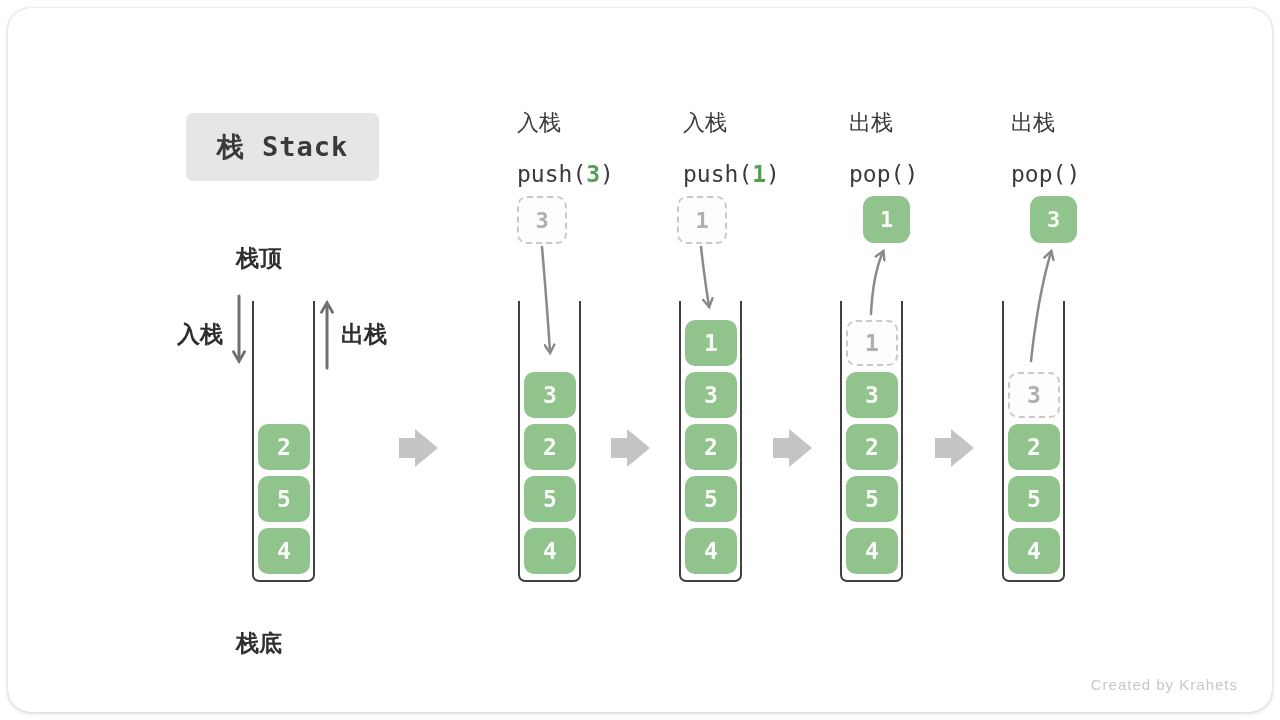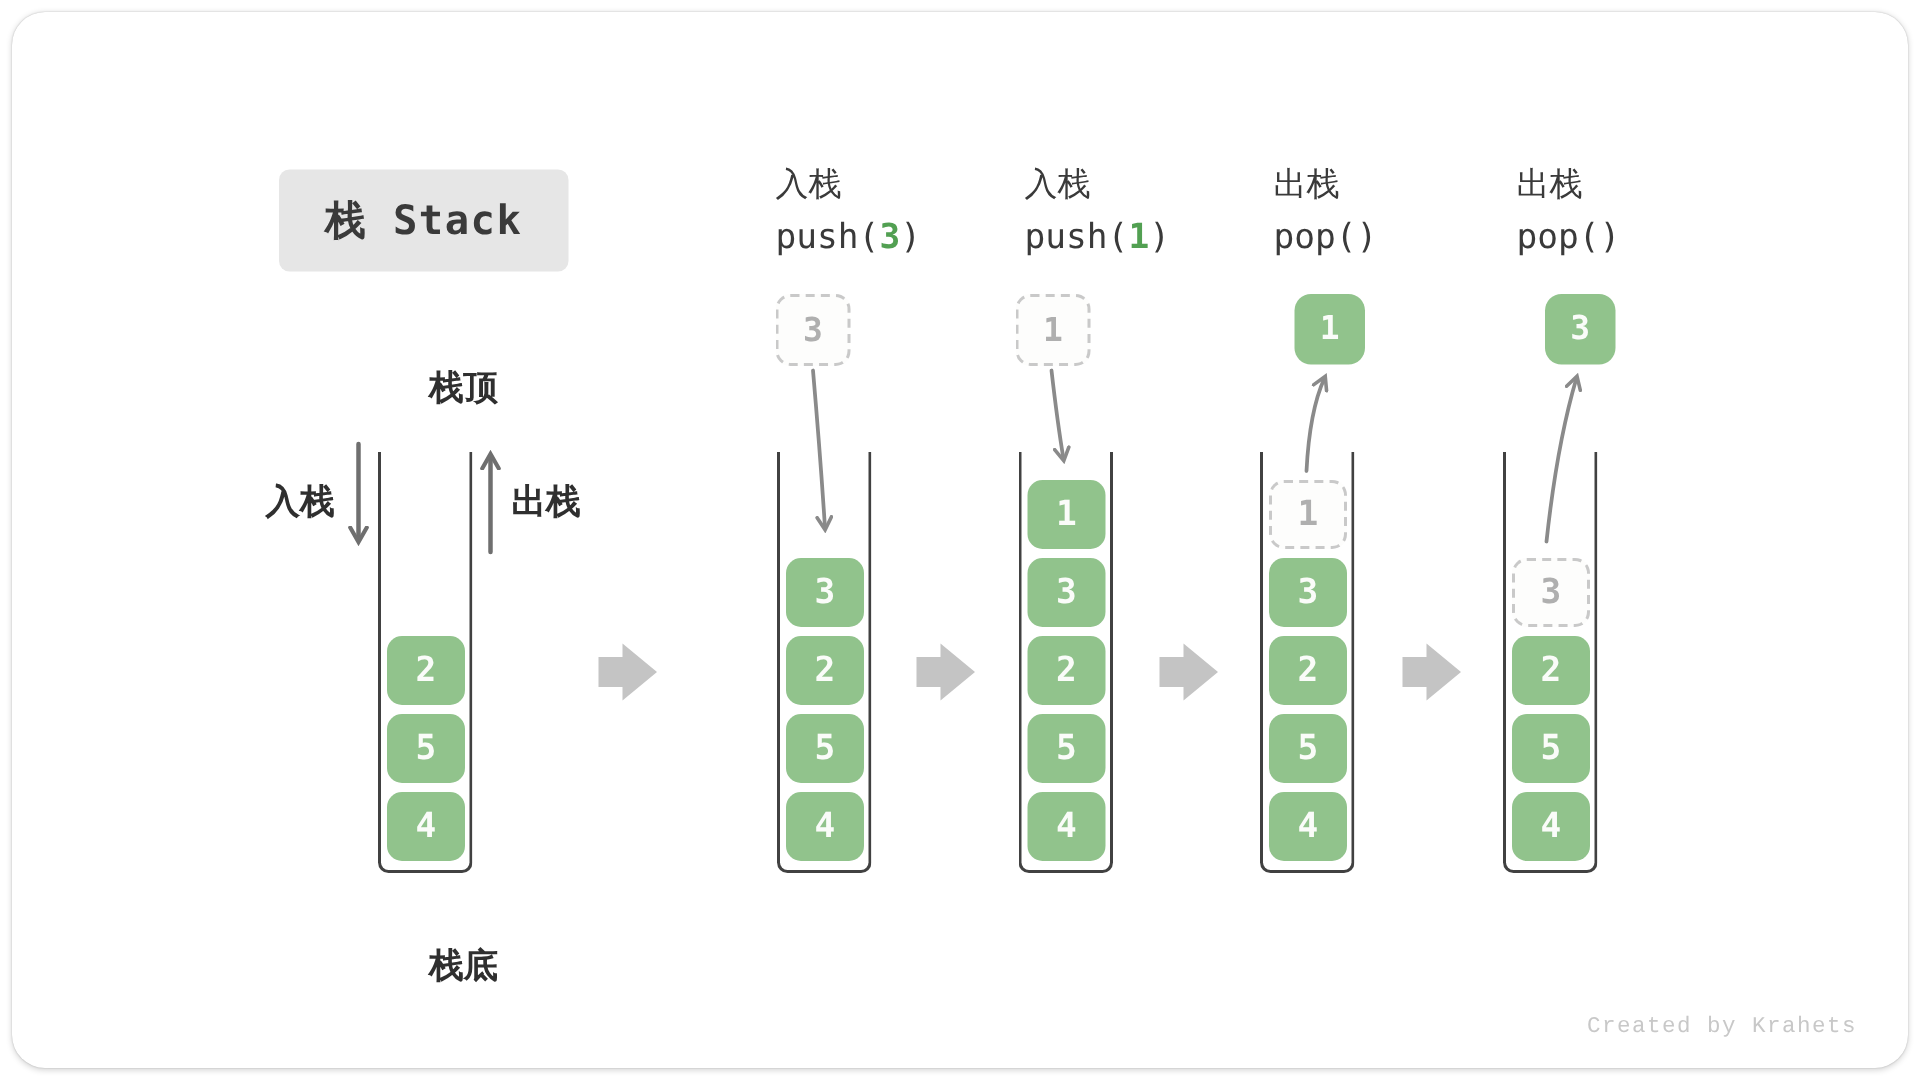--- a/index.html
+++ b/index.html
@@ -15,21 +15,21 @@
   .card{position:absolute;left:8px;top:8px;right:8px;bottom:8px;background:#fff;
         border-radius:22px;box-shadow:0 1px 4px rgba(0,0,0,.18),0 0 1px rgba(0,0,0,.25);}
   .abs{position:absolute}
   .cjk{font-family:"DejaVu Sans","Liberation Sans",sans-serif}
 
   .title-box{left:186px;top:113px;width:193px;height:68px;background:var(--title-bg);
              border-radius:7px;display:flex;align-items:center;justify-content:center}
   .title-text{font-family:"DejaVu Sans Mono","DejaVu Sans",monospace;font-size:27px;
               font-weight:700;color:var(--ink);letter-spacing:1px}
 
-  .side-label{font-size:23px;font-weight:700;color:var(--label);width:96px;text-align:right}
+  .side-label{font-size:23px;font-weight:700;color:var(--label);width:96px;text-align:left}
   .io-label{font-size:23px;font-weight:700;color:var(--label)}
 
   .container{width:63px;height:281px;top:301px;border-left:2px solid var(--wall);
              border-right:2px solid var(--wall);border-bottom:2px solid var(--wall);
              border-radius:0 0 7px 7px;background:transparent}
 
   .cell{width:52px;height:46px;border-radius:10px;background:var(--green);
         display:flex;align-items:center;justify-content:center;
         font-family:"DejaVu Sans Mono","Liberation Mono",monospace;
         font-size:23px;font-weight:600;color:#FAFCF9}
@@ -39,24 +39,24 @@
         background:#FDFDFC;display:flex;align-items:center;justify-content:center;
         font-family:"DejaVu Sans Mono","Liberation Mono",monospace;
         font-size:22px;font-weight:600;color:var(--ghost-text)}
   .float-green{width:47px;height:47px;border-radius:11px;background:var(--green);
         display:flex;align-items:center;justify-content:center;
         font-family:"DejaVu Sans Mono","Liberation Mono",monospace;
         font-size:22px;font-weight:600;color:#FAFCF9}
 
   .op-label{font-size:22px;font-weight:500;color:var(--ink)}
   .op-code{font-family:"DejaVu Sans Mono","Liberation Mono",monospace;
-           font-size:23px;font-weight:500;color:var(--ink);margin-top:7px;white-space:pre}
+           font-size:23px;font-weight:500;color:var(--ink);margin-top:23px;white-space:pre}
   .op-code .arg{color:var(--green-dark);font-weight:700}
 
-  .watermark{font-family:Liberation Mono, monospace;
+  .watermark{font-family:Liberation Sans, sans-serif;
              font-size:15px;color:var(--wm);letter-spacing:1px}
 
   svg.overlay{position:absolute;left:0;top:0;pointer-events:none}
   .thin-arrow{stroke:var(--arrow);stroke-width:2.5;fill:none;stroke-linecap:round}
   .dark-arrow{stroke:var(--arrow-dark);stroke-width:3;fill:none;stroke-linecap:round}
   .block-arrow{fill:var(--block)}
 </style>
 </head>
 <body>
 

